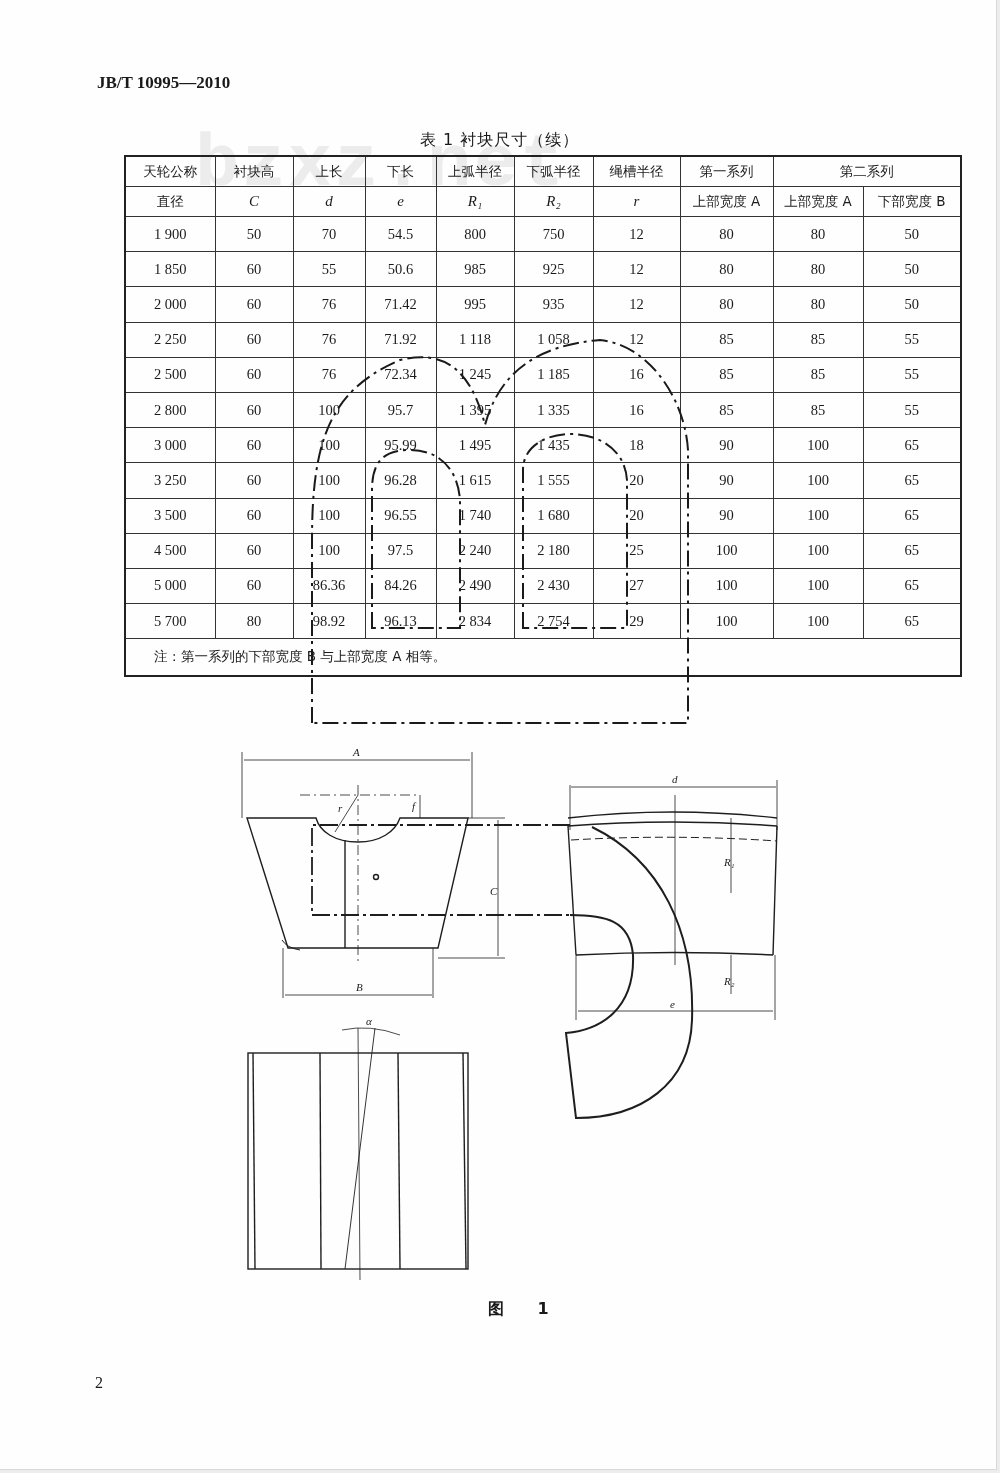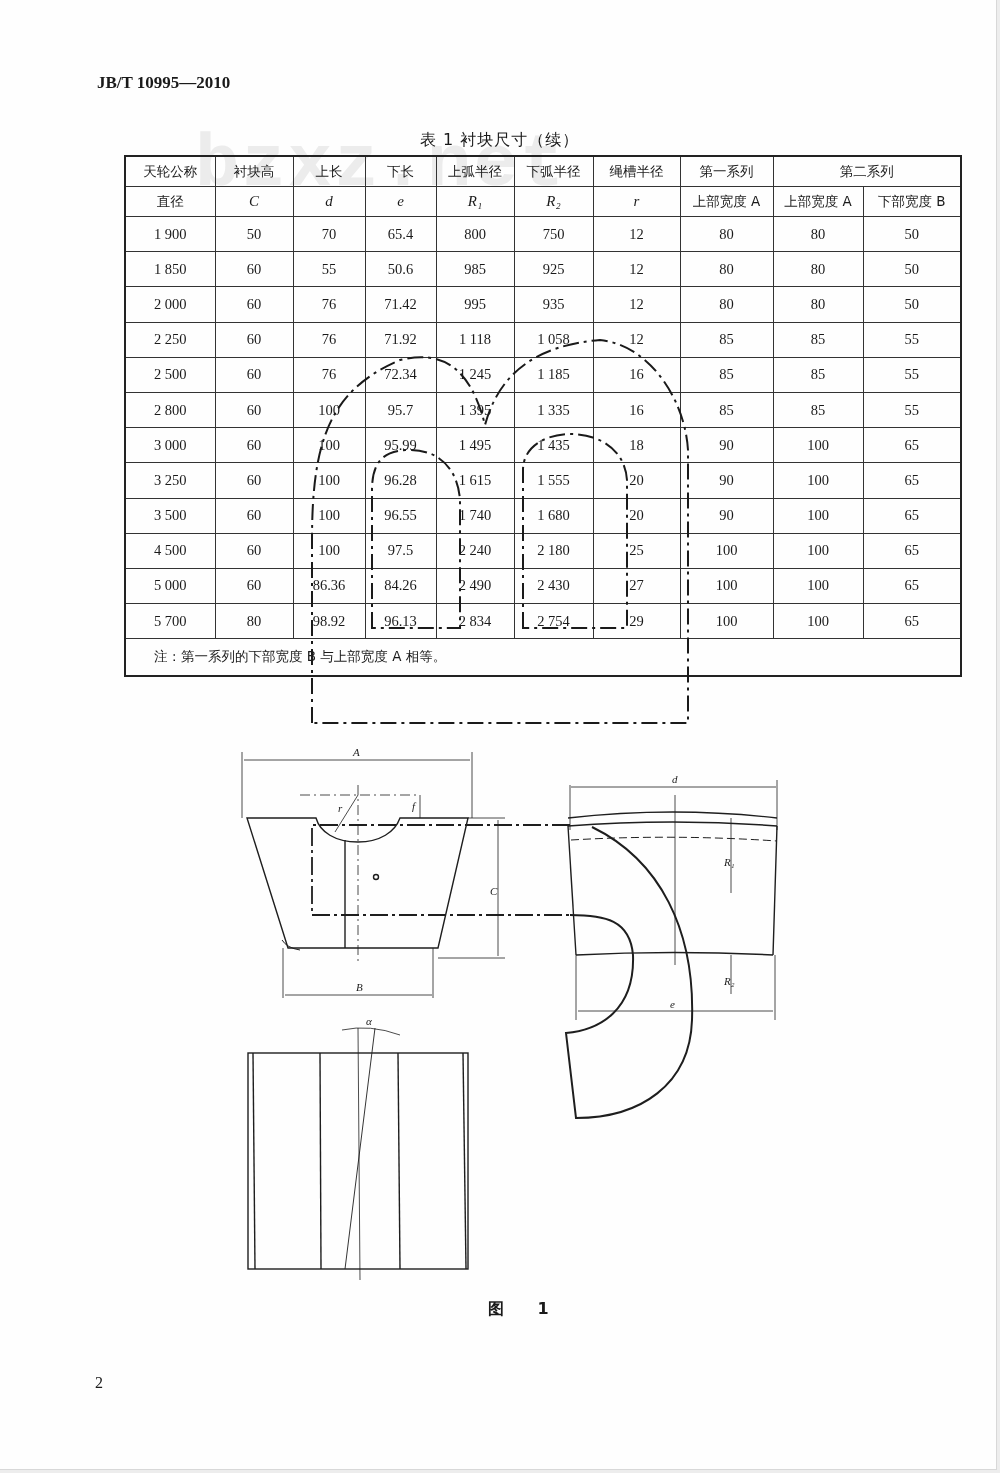--- a/index.html
+++ b/index.html
@@ -69,21 +69,21 @@
         <th>上部宽度 A</th>
         <th>上部宽度 A</th>
         <th>下部宽度 B</th>
       </tr>
     </thead>
     <tbody id="tbody">
         <tr class="row">
           <td>1 900</td>
           <td>50</td>
           <td>70</td>
-          <td>65.4</td>
+          <td>54.5</td>
           <td>800</td>
           <td>750</td>
           <td>12</td>
           <td>80</td>
           <td>80</td>
           <td>50</td>
         </tr>
         <tr class="row">
           <td>1 850</td>
           <td>60</td>

